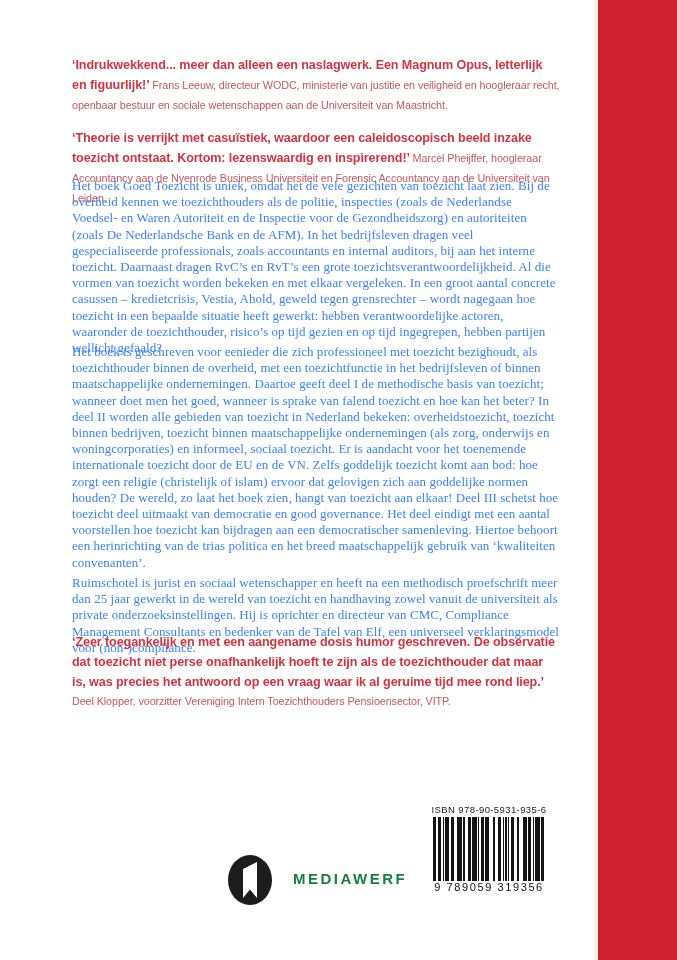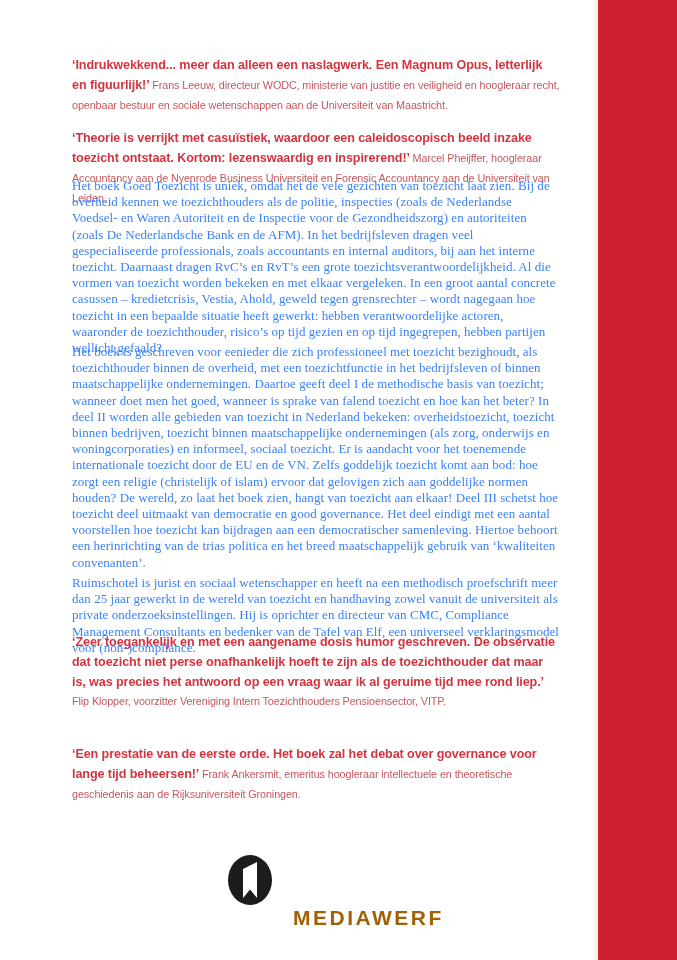--- a/index.html
+++ b/index.html
@@ -35,23 +35,23 @@
   
   .body-par {
     font-family:"Liberation Serif", serif;
     color:#3b82f6;
     font-size:13px; line-height:16.2px; letter-spacing:0.05px;
   }
 
   
   .logo-mark { position:absolute; left:227px; top:854px; width:46px; height:52px; }
   .publisher-name {
-    position:absolute; left:293px; top:906px;
-    font-size:21px; font-weight:bold; letter-spacing:2.5px;
-    color:#a16207;
+    position:absolute; left:293px; top:870px;
+    font-size:15px; font-weight:bold; letter-spacing:2.5px;
+    color:#15803d;
   }
 
   
   .barcode { position:absolute; left:427px; top:804px; width:124px; text-align:center; }
   .barcode .isbn {
     font-size:9.5px; color:#1a1a1a; letter-spacing:0.4px; white-space:nowrap;
   }
   .barcode .bars {
     margin:2px auto 0; width:112px; height:76px;
     background-color:#ffffff;
@@ -84,27 +84,29 @@
   </p>
 
   <p class="block body-par" style="top:178px;">Het boek Goed Toezicht is uniek, omdat het de vele gezichten van toezicht laat zien. Bij de overheid kennen we toezichthouders als de politie, inspecties (zoals de Nederlandse Voedsel- en Waren Autoriteit en de Inspectie voor de Gezondheidszorg) en autoriteiten (zoals De Nederlandsche Bank en de AFM). In het bedrijfsleven dragen veel gespecialiseerde professionals, zoals accountants en internal auditors, bij aan het interne toezicht. Daarnaast dragen RvC’s en RvT’s een grote toezichtsverantwoordelijkheid. Al die vormen van toezicht worden bekeken en met elkaar vergeleken. In een groot aantal concrete casussen – kredietcrisis, Vestia, Ahold, geweld tegen grensrechter – wordt nagegaan hoe toezicht in een bepaalde situatie heeft gewerkt: hebben verantwoordelijke actoren, waaronder de toezichthouder, risico’s op tijd gezien en op tijd ingegrepen, hebben partijen wellicht gefaald?</p>
 
   <p class="block body-par" style="top:344px;">Het boek is geschreven voor eenieder die zich professioneel met toezicht bezighoudt, als toezichthouder binnen de overheid, met een toezichtfunctie in het bedrijfsleven of binnen maatschappelijke ondernemingen. Daartoe geeft deel I de methodische basis van toezicht; wanneer doet men het goed, wanneer is sprake van falend toezicht en hoe kan het beter? In deel II worden alle gebieden van toezicht in Nederland bekeken: overheidstoezicht, toezicht binnen bedrijven, toezicht binnen maatschappelijke ondernemingen (als zorg, onderwijs en woningcorporaties) en informeel, sociaal toezicht. Er is aandacht voor het toenemende internationale toezicht door de EU en de VN. Zelfs goddelijk toezicht komt aan bod: hoe zorgt een religie (christelijk of islam) ervoor dat gelovigen zich aan goddelijke normen houden? De wereld, zo laat het boek zien, hangt van toezicht aan elkaar! Deel III schetst hoe toezicht deel uitmaakt van democratie en good governance. Het deel eindigt met een aantal voorstellen hoe toezicht kan bijdragen aan een democratischer samenleving. Hiertoe behoort een herinrichting van de trias politica en het breed maatschappelijk gebruik van ‘kwaliteiten convenanten’.</p>
 
   <p class="block body-par" style="top:575px;">Ruimschotel is jurist en sociaal wetenschapper en heeft na een methodisch proefschrift meer dan 25 jaar gewerkt in de wereld van toezicht en handhaving zowel vanuit de universiteit als private onderzoeksinstellingen. Hij is oprichter en directeur van CMC, Compliance Management Consultants en bedenker van de Tafel van Elf, een universeel verklaringsmodel voor (non-)compliance.</p>
 
   <p class="block quote" style="top:632px;">
     <span class="q">‘Zeer toegankelijk en met een aangename dosis humor geschreven. De observatie dat toezicht niet perse onafhankelijk hoeft te zijn als de toezichthouder dat maar is, was precies het antwoord op een vraag waar ik al geruime tijd mee rond liep.’</span>
-    <span class="attr attr-block">Flip Klopper, voorzitter Vereniging Intern Toezichthouders Pensioensector, VITP.</span>
+    <span class="attr attr-block">Deel Klopper, voorzitter Vereniging Intern Toezichthouders Pensioensector, VITP.</span>
   </p>
 
-  <p class="block quote" style="top:744px;">
-    <span class="q">‘Een prestatie van de eerste orde. Het boek zal het debat over governance voor lange tijd beheersen!’ </span><span class="attr">Frank Ankersmit, emeritus hoogleraar intellectuele en theoretische geschiedenis aan de Rijksuniversiteit Groningen.</span>
-  </p>
 
   <svg class="logo-mark" viewBox="0 0 46 52" aria-hidden="true">
     <ellipse cx="23" cy="26" rx="22" ry="25" fill="#1c1c1c"></ellipse>
     <polygon points="16,15 30,8 30,44 23,35.5 16,44" fill="#ffffff"></polygon>
   </svg>
   <div class="publisher-name">MEDIAWERF</div>
 
+  <div class="barcode">
+    <div class="isbn">ISBN 978-90-5931-935-6</div>
+    <div class="bars"></div>
+    <div class="digits">9 789059 319356</div>
+  </div>
 
 </div>
 
 </body></html>

